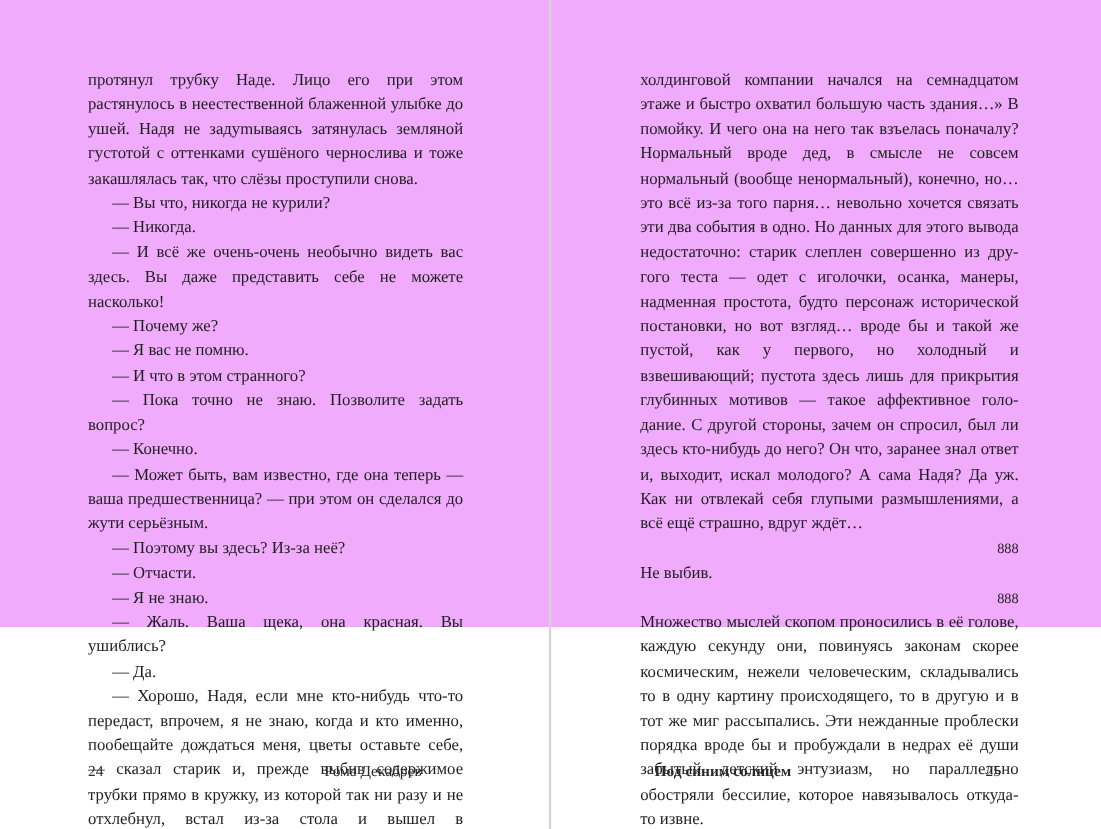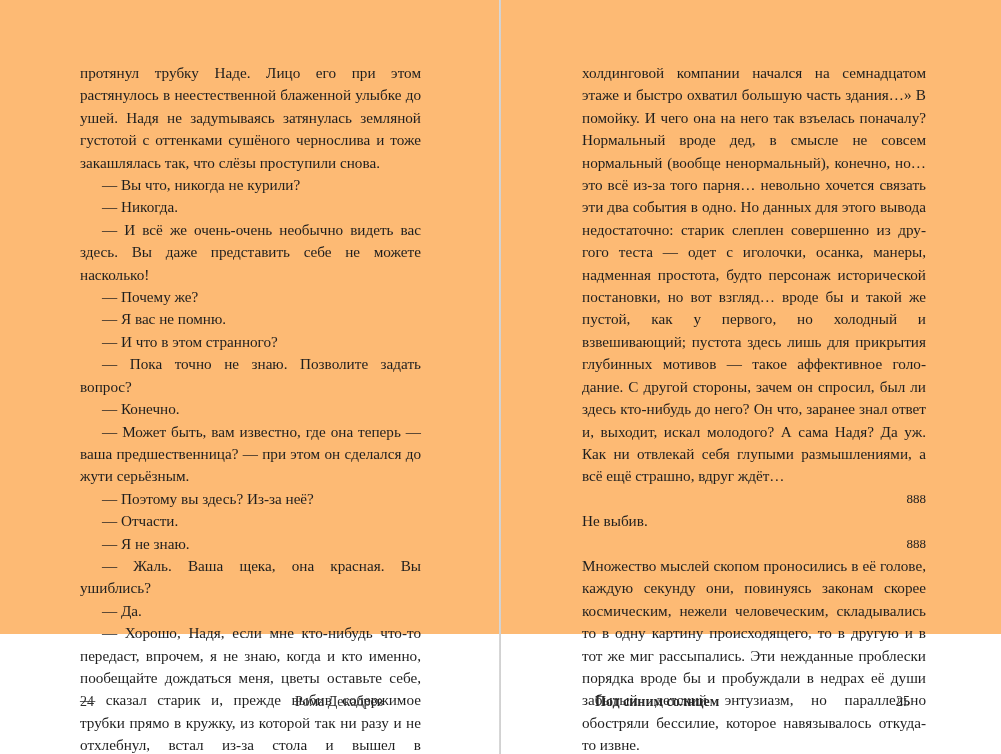--- a/index.html
+++ b/index.html
@@ -4,21 +4,21 @@
 <style>
   html, body { margin: 0; padding: 0; }
   body {
     width: 1001px; height: 754px; overflow: hidden;
     background: #ffffff;
     font-family: "Liberation Serif", "DejaVu Serif", serif;
     color: #1e1e1e;
     position: relative;
   }
   .spread { position: absolute; left: 0; top: 0; width: 1001px; height: 754px; }
-  .page { position: absolute; top: 0; height: 634px; background: #fdba74; }
+  .page { position: absolute; top: 0; height: 570px; background: #f0abfc; }
   .page-left { left: 0; width: 500px; }
   .page-right { left: 501px; width: 500px; }
   .spine {
     position: absolute; left: 499px; top: 0; width: 2px; height: 754px;
     background: linear-gradient(to right, #d9d9d9, #cfcfcf);
   }
   .text-block {
     position: absolute; top: 62px;
     font-size: 15.2px; line-height: 22.4px;
     text-align: justify; hyphens: manual;

